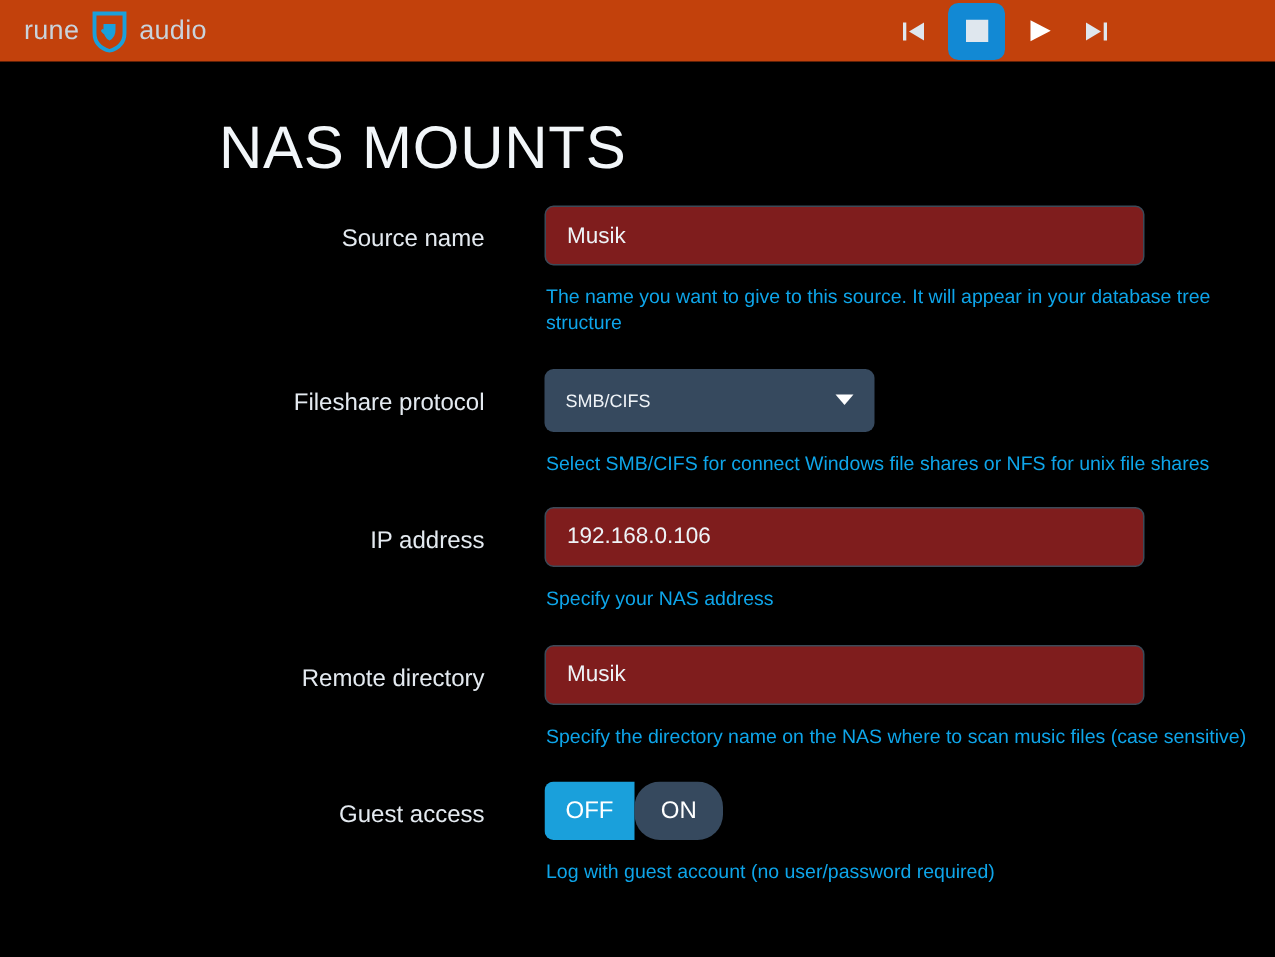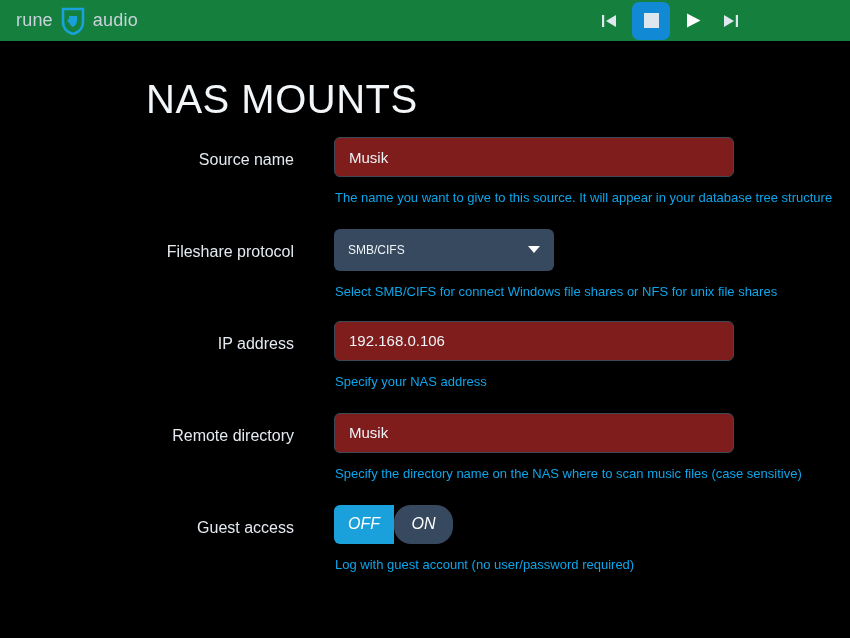--- a/index.html
+++ b/index.html
@@ -12,21 +12,21 @@
     height: 638px;
     overflow: hidden;
     font-family: "Liberation Sans", sans-serif;
     color: #e8eef3;
     position: relative;
   }
 
   
   .navbar {
     height: 41px;
-    background: #15803d;
+    background: #c2410c;
     display: flex;
     align-items: center;
     justify-content: space-between;
     padding: 0 0 0 16px;
     box-sizing: border-box;
   }
   .brand {
     display: flex;
     align-items: center;
     gap: 7px;
@@ -111,20 +111,21 @@
   }
 
   
   .form {
     padding-top: 16px;
   }
   .form-row {
     display: flex;
     align-items: flex-start;
     margin-bottom: 0;
+    padding-left: 29px;
   }
   .form-label {
     width: 310px;
     text-align: right;
     padding: 14px 16px 0 0;
     box-sizing: border-box;
     font-size: 16px;
     color: #e4eaf0;
     font-weight: 400;
   }
@@ -188,21 +189,20 @@
   }
   .seg {
     border: 0;
     height: 39px;
     min-width: 59px;
     padding: 0 14px;
     font-size: 16px;
     font-family: "Liberation Sans", sans-serif;
     color: #ffffff;
     cursor: pointer;
-    font-style: italic;
   }
   .seg-active { background: #1aa0db; }
   .seg-inactive { background: #36495e; border-radius: 17px; }
 </style>
 </head>
 <body>
 
 <div class="navbar">
 
   <div class="brand">

